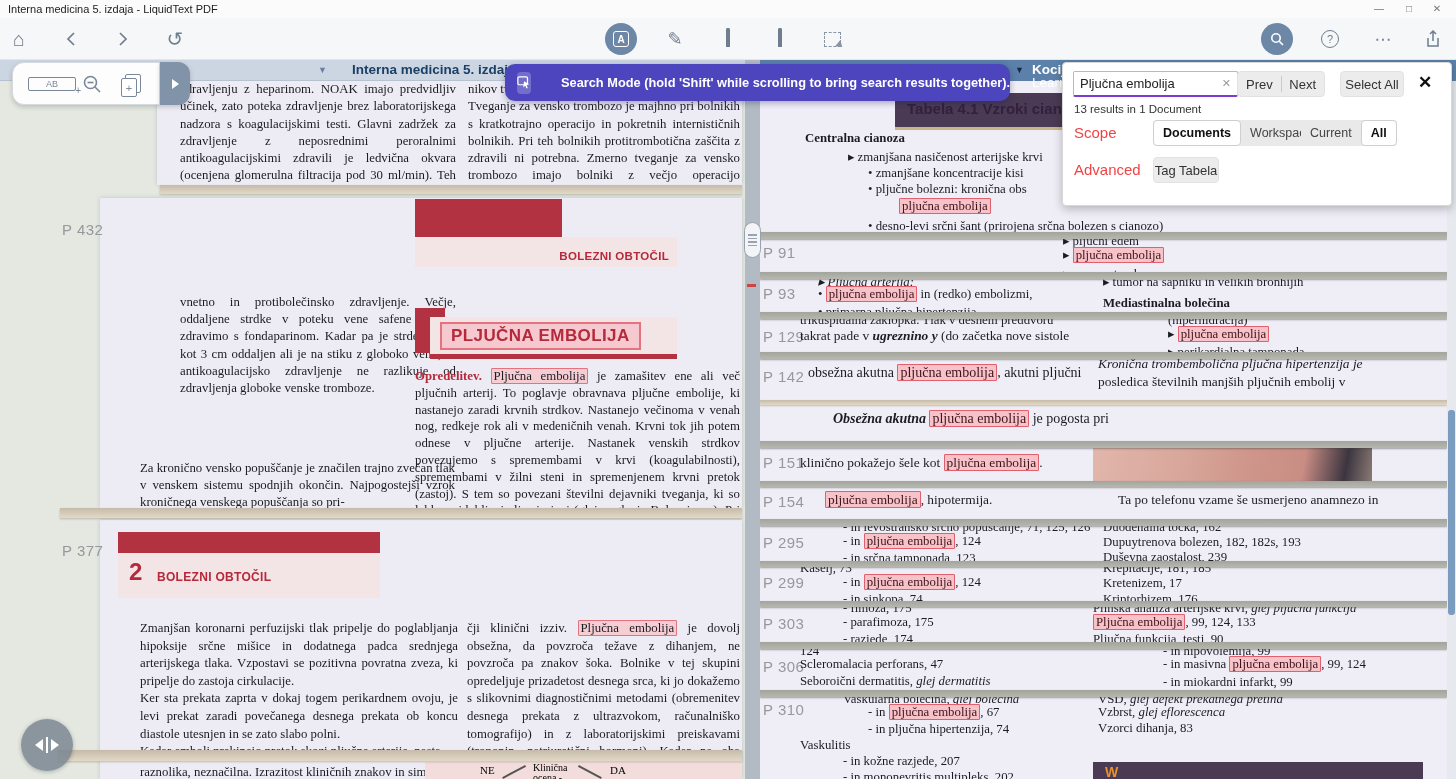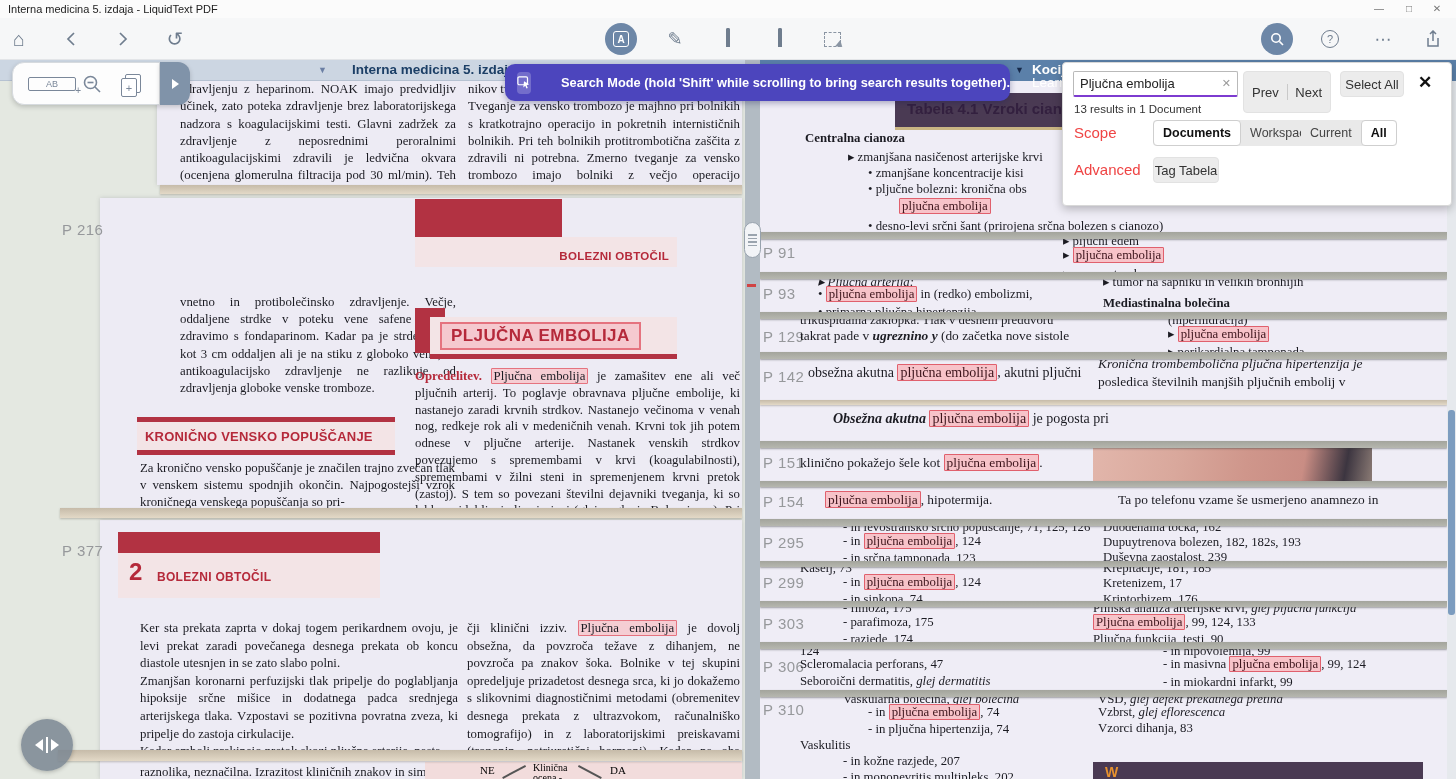--- a/index.html
+++ b/index.html
@@ -161,34 +161,27 @@
 
   <div class="page" style="left:157px;top:-1px;width:585px;height:105px">
     <div class="para" style="left:23px;top:1px;width:276px;line-height:17.3px">zdravljenju z heparinom. NOAK imajo predvidljiv učinek, zato poteka zdravljenje brez laboratorijskega nadzora s koagulacijskimi testi. Glavni zadržek za zdravljenje z neposrednimi peroralnimi antikoagulacijskimi zdravili je ledvična okvara (ocenjena glomerulna filtracija pod 30 ml/min). Teh zdravil ne predpisujemo</div>
     <div class="para" style="left:311px;top:1px;width:272px;line-height:17.3px">
       <div>nikov tveganja.</div>
       <div>Tveganje za vensko trombozo je majhno pri bolnikih s kratkotrajno operacijo in pokretnih internističnih bolnikih. Pri teh bolnikih protitrombotična zaščita z zdravili ni potrebna. Zmerno tveganje za vensko trombozo imajo bolniki z večjo operacijo (abdominalno, urološko, gine-</div>
     </div>
   </div>
   <div class="tanstrip" style="left:160px;top:104px;width:582px;height:9px"></div>
 
-  <div class="pglabel" style="left:62px;top:140px">P 216</div>
+  <div class="pglabel" style="left:62px;top:140px">P 432</div>
   <div class="page" style="left:100px;top:117px;width:642px;height:310px">
     <div class="redbar" style="left:315px;top:1px;width:147px;height:38px"></div>
     <div class="pinkband" style="left:315px;top:39px;width:262px;height:30px">
       <span class="redtxt bd" style="position:absolute;right:8px;bottom:5px;font-size:11.5px;letter-spacing:.3px">BOLEZNI OBTOČIL</span>
     </div>
     <div class="para" style="left:80px;top:96px;width:276px;line-height:17.2px">vnetno in protibolečinsko zdravljenje. Večje, oddaljene strdke v poteku vene safene magne zdravimo s fondaparinom. Kadar pa je strdek manj kot 3 cm oddaljen ali je na stiku z globoko veno, se antikoagulacijsko zdravljenje ne razlikuje od zdravljenja globoke venske tromboze.</div>
-    <div style="position:absolute;left:37px;top:219px;width:258px">
-      <div style="height:5px;background:#b23242"></div>
-      <div style="height:28px;background:#f3e4e6;display:flex;align-items:center">
-        <span class="redtxt bd" style="font-size:13px;padding-left:8px;letter-spacing:.2px">KRONIČNO VENSKO POPUŠČANJE</span>
-      </div>
-      <div style="height:5px;background:#b23242"></div>
-    </div>
     <div class="para" style="left:40px;top:262px;width:315px;line-height:17.2px">Za kronično vensko popuščanje je značilen trajno zvečan tlak v venskem sistemu spodnjih okončin. Najpogostejši vzrok kroničnega venskega popuščanja so pri-</div>
 
     <div class="redbar" style="left:315px;top:110px;width:30px;height:45px"></div>
     <div class="pinkband" style="left:330px;top:119px;width:247px;height:37px"></div>
     <div class="hl-title" style="left:340px;top:124px">PLJUČNA EMBOLIJA</div>
     <div class="redbar" style="left:330px;top:156px;width:247px;height:5px"></div>
 
     <div class="para" style="left:315px;top:170px;width:325px;line-height:16.8px">
       <span class="redtxt bd">Opredelitev.</span>
       <span> </span><span class="hl2">Pljučna embolija</span><span> je zamašitev ene ali več pljučnih arterij. To poglavje obravnava pljučne embolije, ki nastanejo zaradi krvnih strdkov. Nastanejo večinoma v venah nog, redkeje rok ali v medeničnih venah. Krvni tok jih potem odnese v pljučne arterije. Nastanek venskih strdkov povezujemo s spremembami v krvi (koagulabilnosti), spremembami v žilni steni in spremenjenem krvni pretok (zastoj). S tem so povezani številni dejavniki tveganja, ki so lahko pridobljeni ali prirojeni (glej poglavje Bolezni ven). Pri pljučni em-</span>
@@ -197,22 +190,22 @@
   <div class="tanstrip" style="left:60px;top:427px;width:682px;height:10px"></div>
 
   <div class="pglabel" style="left:62px;top:461px">P 377</div>
   <div class="page" style="left:100px;top:439px;width:642px;height:259px">
     <div class="redbar" style="left:18px;top:12px;width:262px;height:21px"></div>
     <div class="pinkband" style="left:18px;top:33px;width:262px;height:45px">
       <span class="redtxt bd" style="position:absolute;left:11px;top:5px;font-size:24px">2</span>
       <span class="redtxt bd" style="position:absolute;left:39px;top:17px;font-size:12px;letter-spacing:.3px">BOLEZNI OBTOČIL</span>
     </div>
     <div class="para" style="left:40px;top:100px;width:318px;line-height:17.6px">
+      <div>Zmanjšan koronarni perfuzijski tlak pripelje do poglabljanja hipoksije srčne mišice in dodatnega padca srednjega arterijskega tlaka. Vzpostavi se pozitivna povratna zveza, ki pripelje do zastoja cirkulacije.</div>
       <div>Ker sta prekata zaprta v dokaj togem perikardnem ovoju, je levi prekat zaradi povečanega desnega prekata ob koncu diastole utesnjen in se zato slabo polni.</div>
-      <div>Zmanjšan koronarni perfuzijski tlak pripelje do poglabljanja hipoksije srčne mišice in dodatnega padca srednjega arterijskega tlaka. Vzpostavi se pozitivna povratna zveza, ki pripelje do zastoja cirkulacije.</div>
       <div>Kadar emboli prekinejo pretok skozi pljučne arterije, nasta-</div>
     </div>
     <div class="para" style="left:367px;top:100px;width:273px;line-height:17.6px">
       <span>čji klinični izziv. </span><span class="hl2">Pljučna embolija</span><span> je dovolj obsežna, da povzroča težave z dihanjem, ne povzroča pa znakov šoka. Bolnike v tej skupini opredeljuje prizadetost desnega srca, ki jo dokažemo s slikovnimi diagnostičnimi metodami (obremenitev desnega prekata z ultrazvokom, računalniško tomografijo) in z laboratorijskimi preiskavami (troponin, natriuretični hormoni). Kadar na oba načina ugotovimo prizadetost, bolniki sodijo v skupino z visokim zmernim tveganjem, sicer pa</span>
     </div>
   </div>
   <div class="tanstrip" style="left:58px;top:669px;width:684px;height:11px"></div>
   <div class="para" style="left:140px;top:684px;width:330px;white-space:nowrap">raznolika, neznačilna. Izrazitost kliničnih znakov in simpto-</div>
   <div style="position:absolute;left:425px;top:681px;width:317px;height:17px;background:#f2dcdc;overflow:hidden">
     <span style="position:absolute;left:55px;top:2px;font:11px 'Liberation Serif',serif">NE</span>
@@ -343,21 +336,21 @@
   <div class="ln" style="left:40px;top:25px"><span>Seboroični dermatitis, </span><span class="it">glej dermatitis</span></div>
   <div class="ln" style="left:403px;top:-5px">- in hipovolemija, 99</div>
   <div class="ln" style="left:403px;top:8px"><span>- in masivna </span><span class="hl">pljučna embolija</span><span>, 99, 124</span></div>
   <div class="ln" style="left:403px;top:26px">- in miokardni infarkt, 99</div>
 </div>
 <div class="gbar" style="top:690px;height:7px"></div>
 
 <div class="strip" style="top:697px;height:82px">
   <span class="plabel" style="top:4px">P 310</span>
   <div class="ln" style="left:83px;top:-5px"><span>Vaskularna bolečina, </span><span class="it">glej bolečina</span></div>
-  <div class="ln" style="left:108px;top:8px"><span>- in </span><span class="hl">pljučna embolija</span><span>, 74</span></div>
+  <div class="ln" style="left:108px;top:8px"><span>- in </span><span class="hl">pljučna embolija</span><span>, 67</span></div>
   <div class="ln" style="left:108px;top:25px">- in pljučna hipertenzija, 74</div>
   <div class="ln" style="left:40px;top:41px">Vaskulitis</div>
   <div class="ln" style="left:83px;top:57px">- in kožne razjede, 207</div>
   <div class="ln" style="left:83px;top:73px">- in mononevritis multipleks, 202</div>
   <div class="ln" style="left:338px;top:-5px"><span>VSD, </span><span class="it">glej defekt prekatnega pretina</span></div>
   <div class="ln" style="left:338px;top:8px"><span>Vzbrst, </span><span class="it">glej eflorescenca</span></div>
   <div class="ln" style="left:338px;top:24px">Vzorci dihanja, 83</div>
   <div class="wbox" style="left:333px;top:65px;width:330px;height:17px;padding:2px 0 0 12px"><span>W</span></div>
 </div>
 
@@ -396,21 +389,21 @@
   <span class="msg">Search Mode (hold 'Shift' while scrolling to bring search results together).</span>
   <span class="lm">Learn More</span>
   <span class="bx">✕</span>
 </div>
 
 <div id="popup" class="ab">
   <div id="searchbox">
     <span class="q">Pljučna embolija</span>
     <span class="clr">✕</span>
   </div>
-  <div class="pbtn" style="left:180px;top:8px;width:88px;height:42px">
+  <div class="pbtn" style="left:174px;top:8px;width:88px;height:26px">
     <span style="padding:0 8px">Prev</span>
     <span style="width:1px;height:16px;background:#c9c9c9"></span>
     <span style="padding:0 8px">Next</span>
   </div>
   <div class="pbtn" style="left:277px;top:8px;width:64px;height:26px">Select All</div>
   <span style="position:absolute;left:355px;top:9px;font-size:17px;font-weight:bold;color:#111">✕</span>
   <div class="small" style="left:11px;top:40px">13 results in 1 Document</div>
   <div class="lbl" style="left:11px;top:61px">Scope</div>
   <div class="seg" style="left:90px;top:57px">
     <span class="on">Documents</span>

